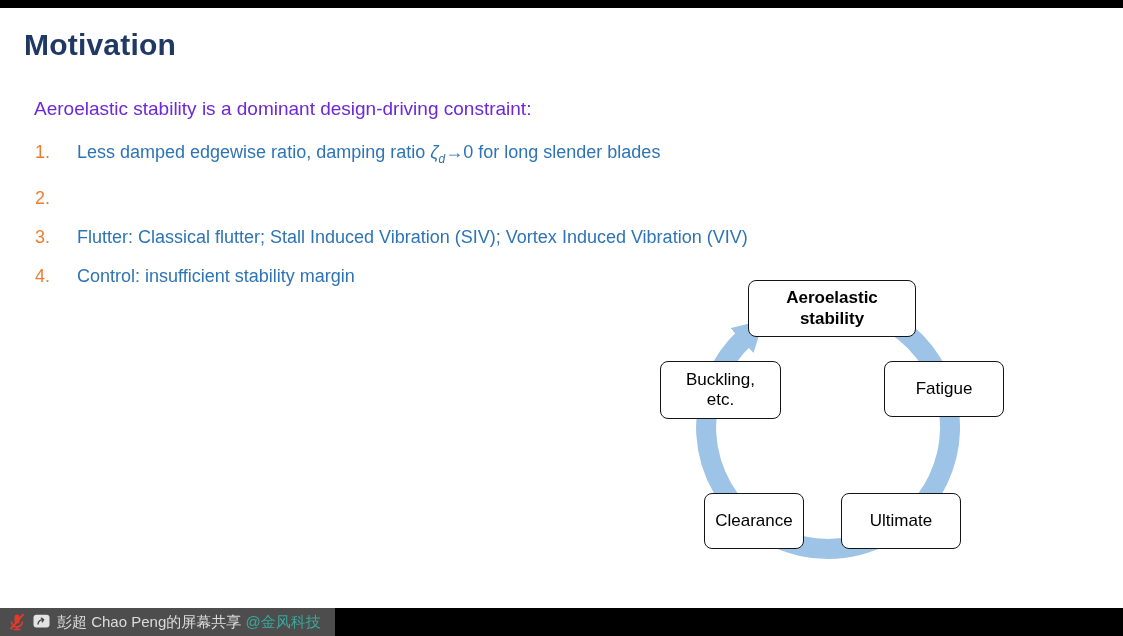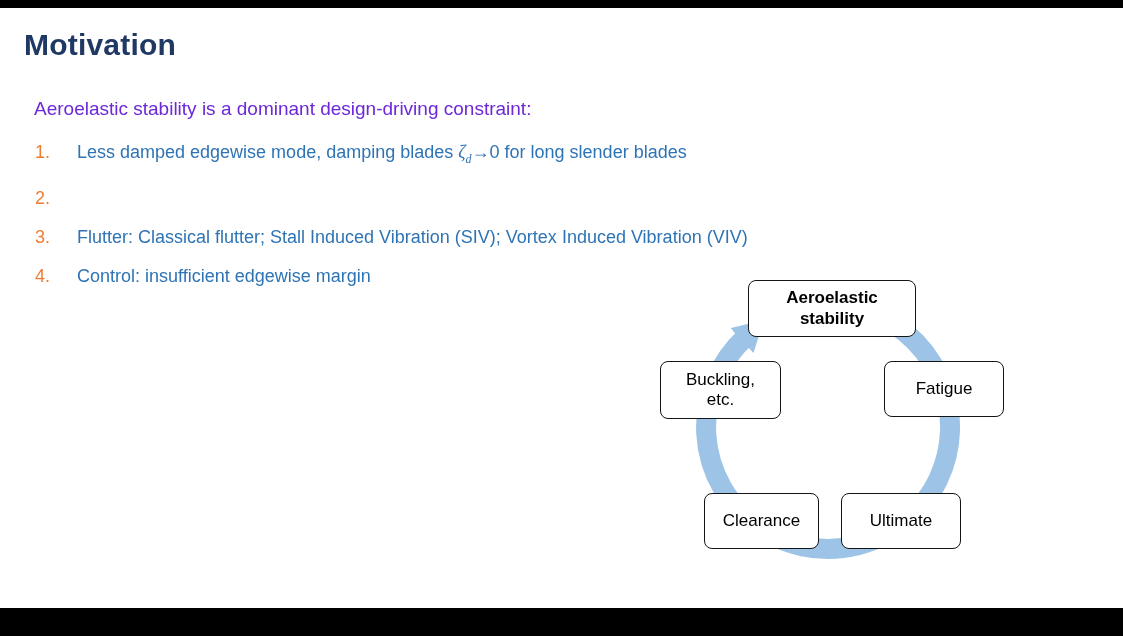--- a/index.html
+++ b/index.html
@@ -15,34 +15,34 @@
     font-size:30px;font-weight:bold;color:#1F3864;letter-spacing:0.2px;
   }
   .slide-subtitle{
     position:absolute;left:34px;top:90px;
     font-size:19px;color:#6d28d9;
   }
   .list{position:absolute;left:35px;top:132px;}
   .list-row{display:flex;align-items:baseline;margin-bottom:15px;font-size:18px;line-height:24px;}
   .list-num{width:42px;flex:0 0 42px;color:#ED7D31;}
   .list-txt{color:#2E74B5;}
-  .math-sym{font-family:Liberation Serif, serif;font-style:italic;margin-top:24px;}
+  .math-sym{font-family:Liberation Sans, sans-serif;font-style:italic;margin-top:24px;}
   .math-sym sub{font-size:12px;}
 
   .ring-svg{position:absolute;left:0;top:0;width:1123px;height:600px;z-index:1;pointer-events:none;}
 
   .node{
     position:absolute;z-index:2;background:#fff;border:1.5px solid #141414;border-radius:8px;
     display:flex;align-items:center;justify-content:center;text-align:center;
     font-size:17px;line-height:1.2;color:#000;box-sizing:border-box;
   }
   .node-top{left:748px;top:272px;width:168px;height:57px;font-weight:bold;padding:4px 30px;}
   .node-fatigue{left:884px;top:353px;width:120px;height:56px;}
   .node-ultimate{left:841px;top:485px;width:120px;height:56px;}
-  .node-clearance{left:704px;top:485px;width:115px;height:56px;}
+  .node-clearance{left:704px;top:485px;width:100px;height:56px;}
   .node-buckling{left:660px;top:353px;width:121px;height:58px;padding:0 18px;}
 
   .share-bar{
     position:absolute;left:0;bottom:0;width:100%;height:28px;background:#000;
     display:flex;align-items:stretch;
   }
   .share-chip{
     background:#4D4D4D;display:flex;align-items:center;gap:7px;
     padding:0 14px 0 8px;color:#DCDCDC;font-size:15px;white-space:nowrap;
   }
@@ -58,46 +58,66 @@
 
   <div class="slide">
 
     <h1 class="slide-title">Motivation</h1>
 
     <div class="slide-subtitle">Aeroelastic stability is a dominant design-driving constraint:</div>
 
     <div class="list">
       <div class="list-row">
         <span class="list-num">1.</span>
-        <span class="list-txt"><span>Less damped edgewise mode, damping blades </span><span class="math-sym"><span>ζ</span><sub>d</sub></span><span>→0 for long slender blades</span></span>
+        <span class="list-txt"><span>Less damped edgewise ratio, damping ratio </span><span class="math-sym"><span>ζ</span><sub>d</sub></span><span>→0 for long slender blades</span></span>
       </div>
       <div class="list-row">
         <span class="list-num">2.</span>
       </div>
       <div class="list-row">
         <span class="list-num">3.</span>
         <span class="list-txt">Flutter: Classical flutter; Stall Induced Vibration (SIV); Vortex Induced Vibration (VIV)</span>
       </div>
       <div class="list-row">
         <span class="list-num">4.</span>
-        <span class="list-txt">Control: insufficient edgewise margin</span>
+        <span class="list-txt">Control: insufficient stability margin</span>
       </div>
     </div>
 
     <svg class="ring-svg" viewBox="0 0 1123 600">
       <defs>
         <marker id="arrowhead" markerUnits="userSpaceOnUse" markerWidth="44" markerHeight="44" refX="4" refY="17" orient="auto">
           <path d="M0,0 L30,17 L0,34 Z" fill="#9DC3E6"></path>
         </marker>
       </defs>
       <path d="M 859.6 301.1 A 122 122 0 1 1 744.8 329.8" fill="none" stroke-width="20" marker-end="url(#arrowhead)" stroke="#9DC3E6"></path>
     </svg>
 
     <div class="node node-top">Aeroelastic stability</div>
     <div class="node node-ultimate">Ultimate</div>
     <div class="node node-fatigue">Fatigue</div>
     <div class="node node-clearance">Clearance</div>
     <div class="node node-buckling">Buckling, etc.</div>
 
   </div>
 
+  <div class="share-bar">
+    <div class="share-chip">
+      <span class="bar-icon">
+        <svg width="18" height="18" viewBox="0 0 18 18">
+          <rect x="6.5" y="1.5" width="5" height="9" rx="2.5" fill="#E23B2E"></rect>
+          <path d="M3.5 8.5 a5.5 5.5 0 0 0 11 0" fill="none" stroke="#E23B2E" stroke-width="1.6"></path>
+          <line x1="9" y1="14" x2="9" y2="16.2" stroke="#E23B2E" stroke-width="1.6"></line>
+          <line x1="5.5" y1="16.5" x2="12.5" y2="16.5" stroke="#E23B2E" stroke-width="1.6"></line>
+          <line x1="2.5" y1="16.2" x2="15.5" y2="1.2" stroke="#E23B2E" stroke-width="1.8"></line>
+        </svg>
+      </span>
+      <span class="bar-icon">
+        <svg width="17" height="16" viewBox="0 0 17 16">
+          <rect x="0.5" y="0.8" width="16" height="12.6" rx="3" fill="#E3E3E3"></rect>
+          <path d="M5 10 C5.4 7 7.4 5.6 10.6 5.6 M10.6 5.6 L8.4 4.2 M10.6 5.6 L9.3 7.8" stroke="#4a4a4a" stroke-width="1.4" fill="none" stroke-linecap="round"></path>
+        </svg>
+      </span>
+      <span><span>彭超 Chao Peng的屏幕共享 </span><span class="share-mention">@金风科技</span></span>
+    </div>
+  </div>
 
 </div>
 
 </body></html>

